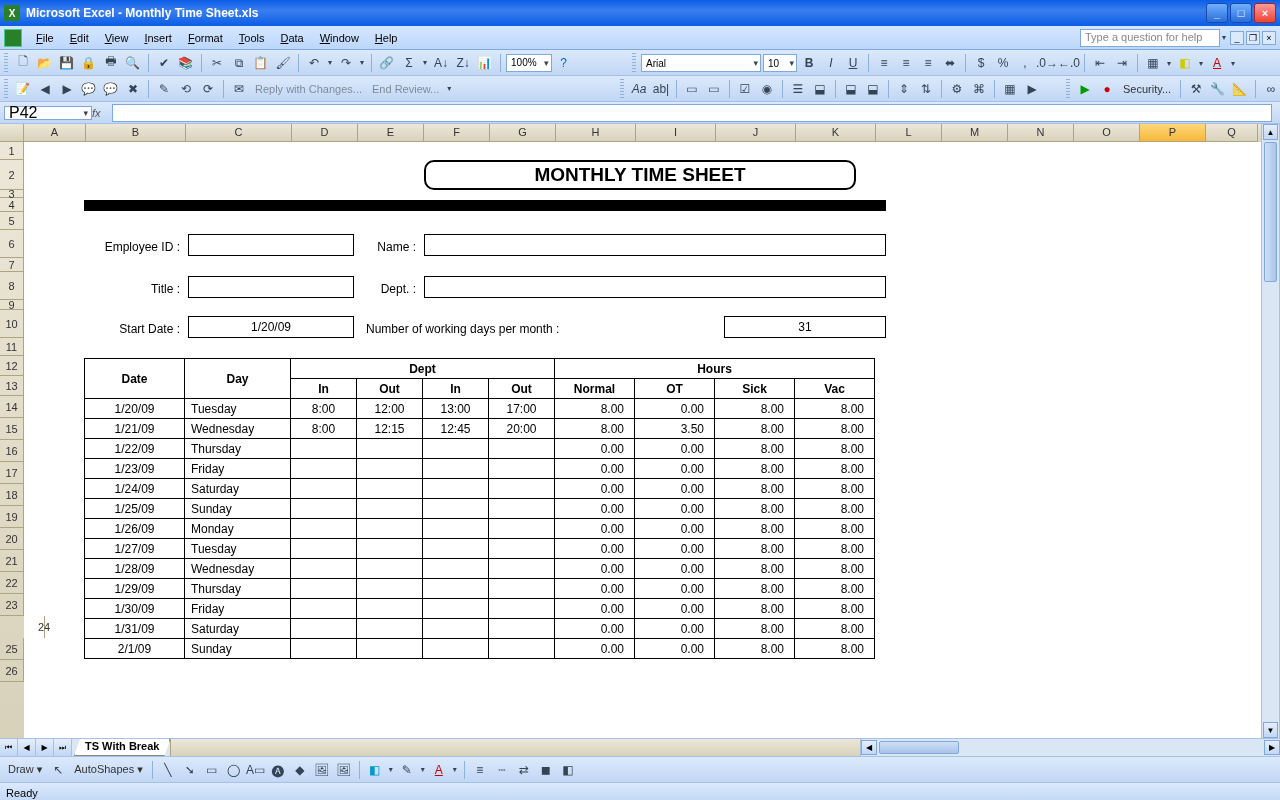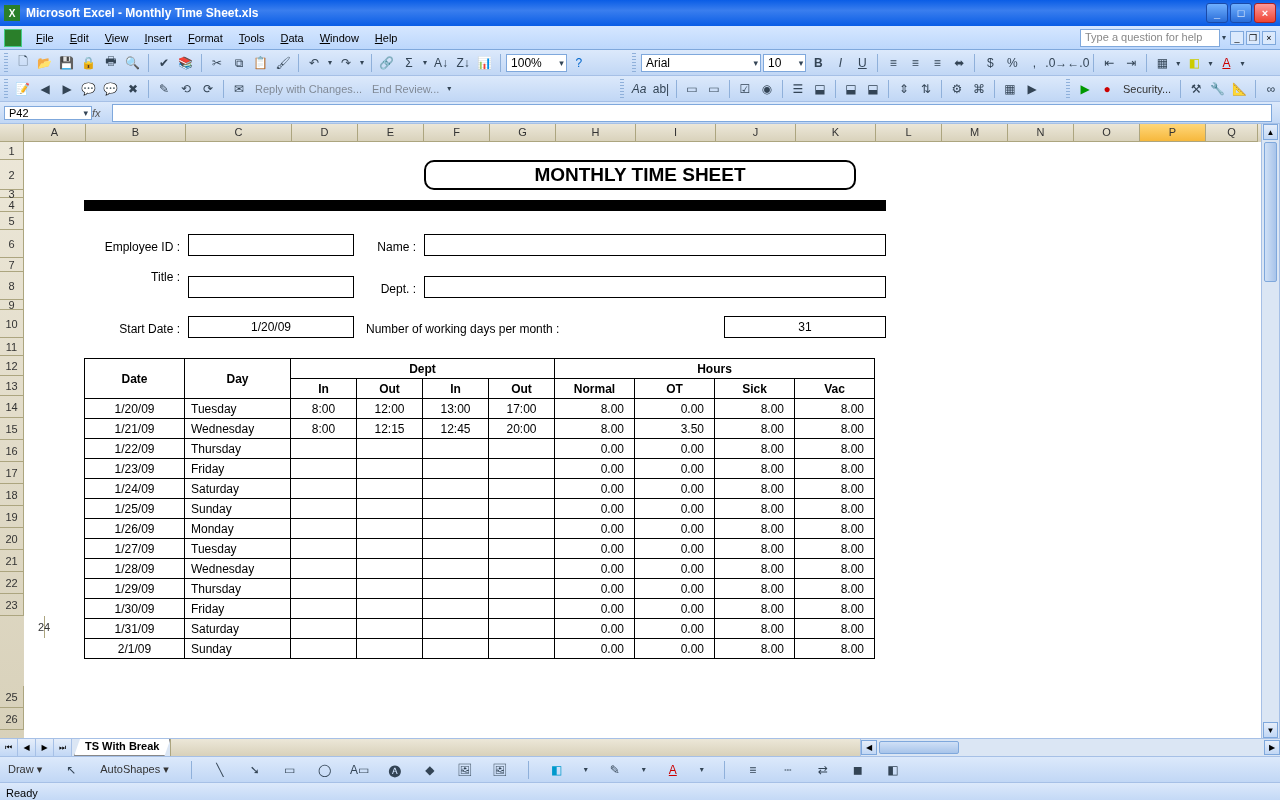--- a/index.html
+++ b/index.html
@@ -18,32 +18,32 @@
 .menubar .app-mini { width: 18px; height: 18px; background: #2a7f2a; margin-right: 6px; border: 1px solid #4c8; }
 .menu-item { padding: 3px 8px; cursor: pointer; font-size: 11px; }
 .menubar .spacer { flex: 1; }
 .help-box { background: #fff; border: 1px solid #7fa8dc; width: 140px; height: 18px; padding: 1px 4px; color: #888; font-size: 11px; }
 .mini-ctl { width: 14px; height: 14px; border: 1px solid #7fa8dc; background: #dbe9fc; margin-left: 2px; display: inline-flex; align-items: center; justify-content: center; font-size: 9px; cursor: pointer; }
 
 
 .toolbar { background: linear-gradient(#dce9fb,#c1d7f5); height: 26px; display: flex; align-items: center; padding: 0 4px; border-bottom: 1px solid #a6c0e6; gap: 2px; }
 .tb-btn { width: 20px; height: 20px; border: 1px solid transparent; border-radius: 2px; display: flex; align-items: center; justify-content: center; cursor: pointer; font-size: 12px; color: #345; }
 .tb-sep { width: 1px; height: 18px; background: #8fb0da; margin: 0 3px; }
-.tb-combo { background: #fff; border: 1px solid #7fa8dc; height: 18px; padding: 0 24px 0 4px; font-size: 12px; display: inline-flex; align-items: center; position: relative; min-width: 40px; }
+.tb-combo { background: #fff; border: 1px solid #7fa8dc; height: 18px; padding: 0 14px 0 4px; font-size: 10px; display: inline-flex; align-items: center; position: relative; min-width: 40px; }
 .tb-combo::after { content: '▾'; position: absolute; right: 2px; font-size: 9px; color: #345; }
 .tb-text { font-size: 11px; color: #333; padding: 0 4px; }
 .tb-drop { font-size: 8px; color: #345; padding: 0 2px; cursor: pointer; }
 .tb-handle { width: 4px; height: 20px; background: repeating-linear-gradient(#8fb0da 0 1px, transparent 1px 3px); margin-right: 3px; cursor: move; }
 .toolbar2 { position: relative; }
 .toolbar-float { position: absolute; left: 632px; top: 0; display: flex; align-items: center; height: 26px; gap: 2px; }
 .toolbar-float2 { position: absolute; left: 1066px; top: 0; display: flex; align-items: center; height: 26px; gap: 2px; }
 
 
 .fxrow { background: linear-gradient(#dce9fb,#c1d7f5); height: 22px; display: flex; align-items: center; padding: 0 4px; border-bottom: 1px solid #a6c0e6; }
-.name-box { background: #fff; border: 1px solid #7fa8dc; width: 88px; height: 14px; padding: 1px 4px; font-size: 11px; display: flex; align-items: center; position: relative; }
+.name-box { background: #fff; border: 1px solid #7fa8dc; width: 88px; height: 14px; padding: 1px 4px; font-size: 16px; display: flex; align-items: center; position: relative; }
 .name-box::after { content: '▾'; position: absolute; right: 3px; font-size: 9px; color: #345; }
 .fx-label { width: 20px; font-style: italic; color: #555; }
 .fx-input { flex: 1; background: #fff; border: 1px solid #7fa8dc; height: 18px; margin-right: 4px; }
 
 
 .grid-container { position: relative; height: 614px; background: #fff; overflow: hidden; border-right: 1px solid #a6c0e6; }
 .corner { position: absolute; left: 0; top: 0; width: 24px; height: 18px; background: linear-gradient(#ece7d8,#d8d1ba); border-right: 1px solid #aca57f; border-bottom: 1px solid #aca57f; }
 .col-headers { position: absolute; left: 24px; top: 0; right: 18px; height: 18px; display: flex; background: linear-gradient(#ece7d8,#d8d1ba); }
 .col-h { border-right: 1px solid #aca57f; border-bottom: 1px solid #aca57f; text-align: center; font-size: 11px; color: #333; line-height: 17px; flex-shrink: 0; }
 .col-h.active { background: linear-gradient(#ffd77a,#f6b83c); }
@@ -77,21 +77,21 @@
 .tabnav-btn { width: 18px; border-right: 1px solid #a6c0e6; background: linear-gradient(#e6eefa,#c1d7f5); display: flex; align-items: center; justify-content: center; font-size: 8px; cursor: pointer; }
 .sheet-tab { background: #fff; border: 1px solid #888; border-top: none; padding: 1px 10px; font-size: 11px; margin-left: 2px; clip-path: polygon(6px 0, 100% 0, calc(100% - 6px) 100%, 0 100%); font-weight: bold; }
 .tab-spacer { flex: 1; background: linear-gradient(#ece7d8,#d8d1ba); border-left: 1px solid #aca57f; }
 .hscroll { width: 420px; background: #dbe6f4; position: relative; border-left: 1px solid #a6c0e6; }
 .hscroll .btn { position: absolute; top: 1px; bottom: 1px; width: 16px; background: linear-gradient(#e6eefa,#c1d7f5); border: 1px solid #7fa8dc; font-size: 8px; display: flex; align-items: center; justify-content: center; }
 .hscroll .lft { left: 0; }
 .hscroll .rgt { right: 0; }
 .hscroll .thumb { position: absolute; top: 2px; bottom: 2px; left: 18px; width: 80px; background: linear-gradient(#cfe0f6,#a8c4ea); border: 1px solid #7fa8dc; border-radius: 2px; }
 
 
-.drawbar { background: linear-gradient(#dce9fb,#c1d7f5); height: 26px; display: flex; align-items: center; padding: 0 4px; gap: 15px; border-top: 1px solid #a6c0e6; }
+.drawbar { background: linear-gradient(#dce9fb,#c1d7f5); height: 26px; display: flex; align-items: center; padding: 0 4px; gap: 2px; border-top: 1px solid #a6c0e6; }
 .statusbar { background: linear-gradient(#dce9fb,#c1d7f5); height: 20px; display: flex; align-items: center; padding: 0 6px; font-size: 11px; border-top: 1px solid #a6c0e6; }
 </style>
 </head>
 <body>
 
 <div class="titlebar">
   <span class="app-icon">X</span>
   <span class="title">Microsoft Excel - Monthly Time Sheet.xls</span>
   <div class="winbtns">
     <div class="winbtn">_</div>
@@ -288,40 +288,40 @@
       <div class="row-h" style="height: 22px;">15</div>
       <div class="row-h" style="height: 22px;">16</div>
       <div class="row-h" style="height: 22px;">17</div>
       <div class="row-h" style="height: 22px;">18</div>
       <div class="row-h" style="height: 22px;">19</div>
       <div class="row-h" style="height: 22px;">20</div>
       <div class="row-h" style="height: 22px;">21</div>
       <div class="row-h" style="height: 22px;">22</div>
       <div class="row-h" style="height: 22px;">23</div>
       <div class="row-h" style="height: 22px; margin-left: 44px;">24</div>
-      <div class="row-h" style="height: 22px; margin-top: 48px;">25</div>
+      <div class="row-h" style="height: 22px;">25</div>
       <div class="row-h" style="height: 22px;">26</div>
     </div>
   <div class="vscroll">
     <div class="btn up">▲</div>
     <div class="thumb"></div>
     <div class="btn down">▼</div>
   </div>
 
   <div class="sheet">
 
     <div class="doc-head-box" style="position:absolute; left:400px; top:18px; width:432px;">MONTHLY TIME SHEET</div>
     <div class="black-rule" style="position:absolute; left:60px; top:58px; width:802px; height:11px;"></div>
 
     <div class="field-label" style="position:absolute; left:62px; top:98px; width:100px;">Employee ID :</div>
     <div class="field-box" style="position:absolute; left:164px; top:92px; width:166px;"></div>
     <div class="field-label" style="position:absolute; left:342px; top:98px; width:56px;">Name :</div>
     <div class="field-box" style="position:absolute; left:400px; top:92px; width:462px;"></div>
 
-    <div class="field-label" style="position:absolute; left:62px; top:128px; width:100px;">Title :</div>
+    <div class="field-label" style="position:absolute; left:62px; top:140px; width:100px;">Title :</div>
     <div class="field-box" style="position:absolute; left:164px; top:134px; width:166px;"></div>
     <div class="field-label" style="position:absolute; left:342px; top:140px; width:56px;">Dept. :</div>
     <div class="field-box" style="position:absolute; left:400px; top:134px; width:462px;"></div>
 
     <div class="field-label" style="position:absolute; left:62px; top:180px; width:100px;">Start Date :</div>
     <div class="field-box" style="position:absolute; left:164px; top:174px; width:166px; text-align:center; line-height:20px; font-family:Arial; font-size:12px;">1/20/09</div>
     <div class="field-label" style="position:absolute; left:342px; top:180px; width:250px; text-align:left;">Number of working days per month :</div>
     <div class="field-box" style="position:absolute; left:700px; top:174px; width:162px; text-align:center; line-height:20px; font-family:Arial; font-size:12px;">31</div>
 
     <table class="tgrid" id="tsg" style="left:60px; top:216px;">

